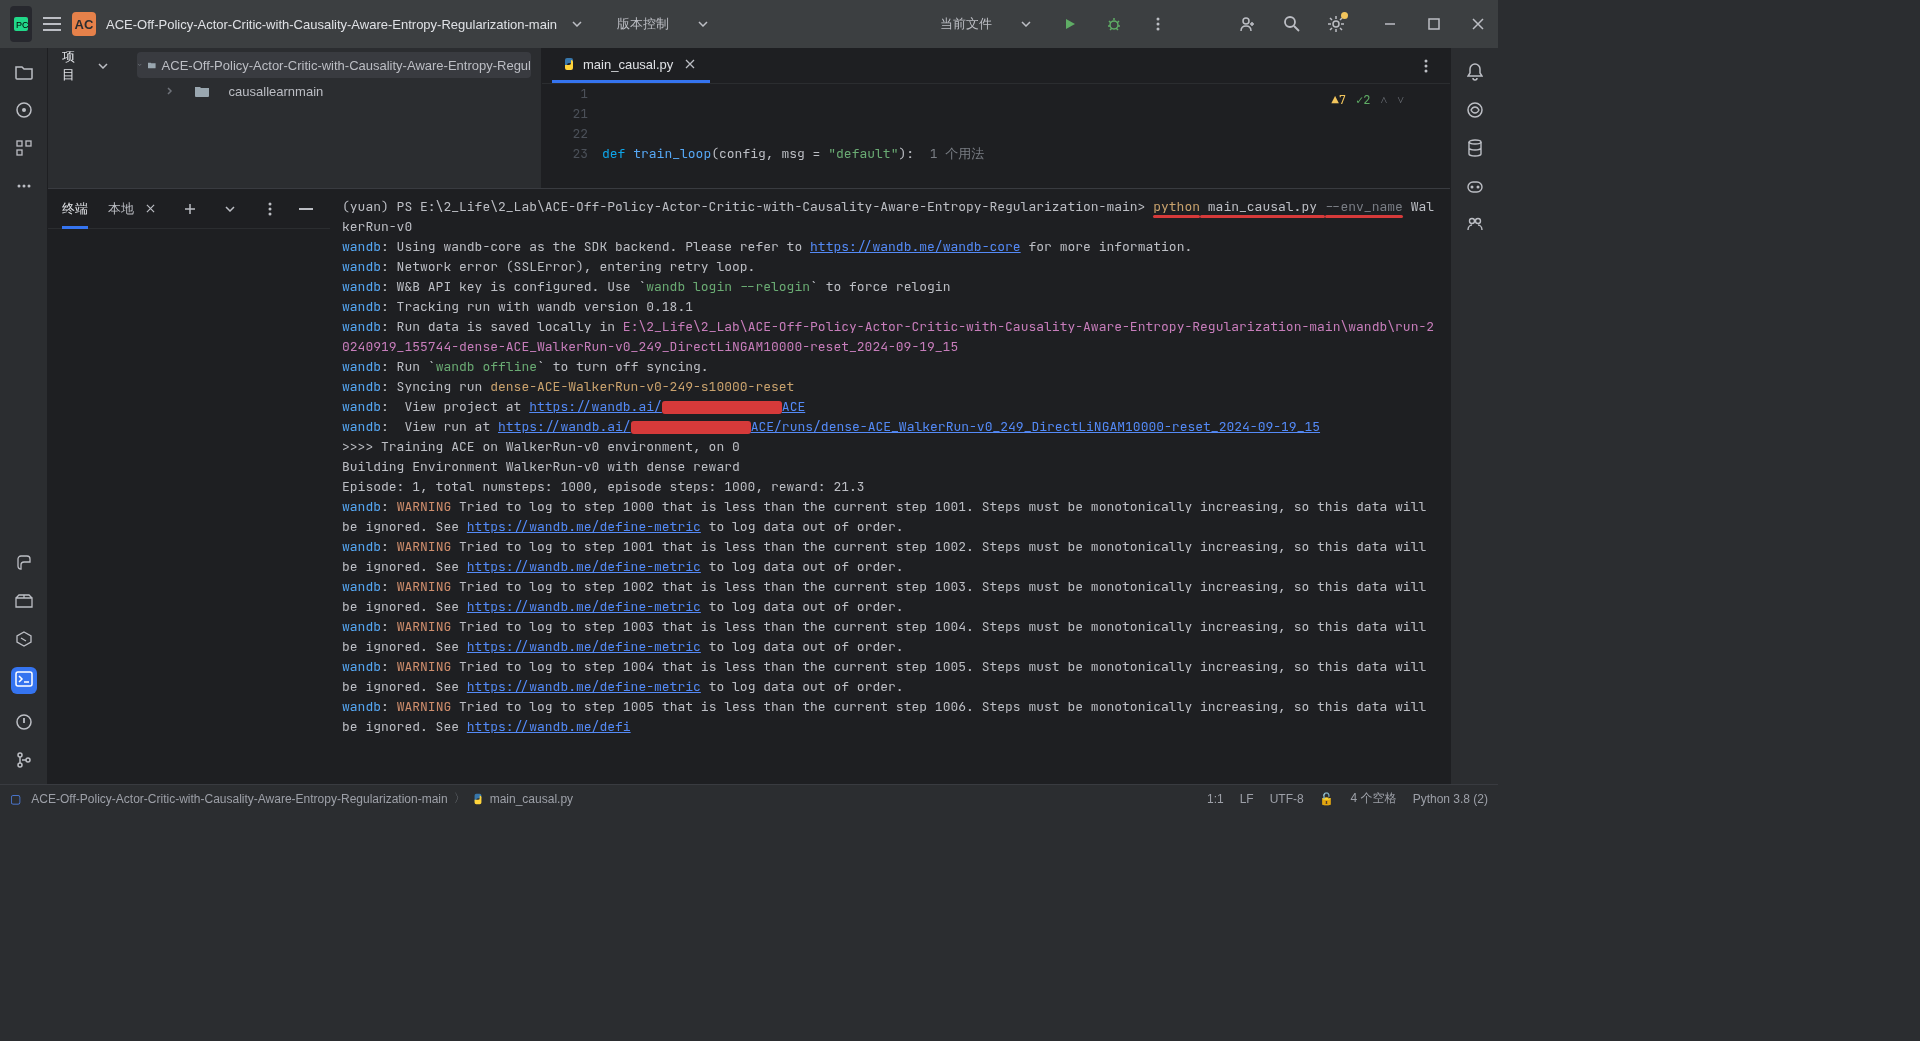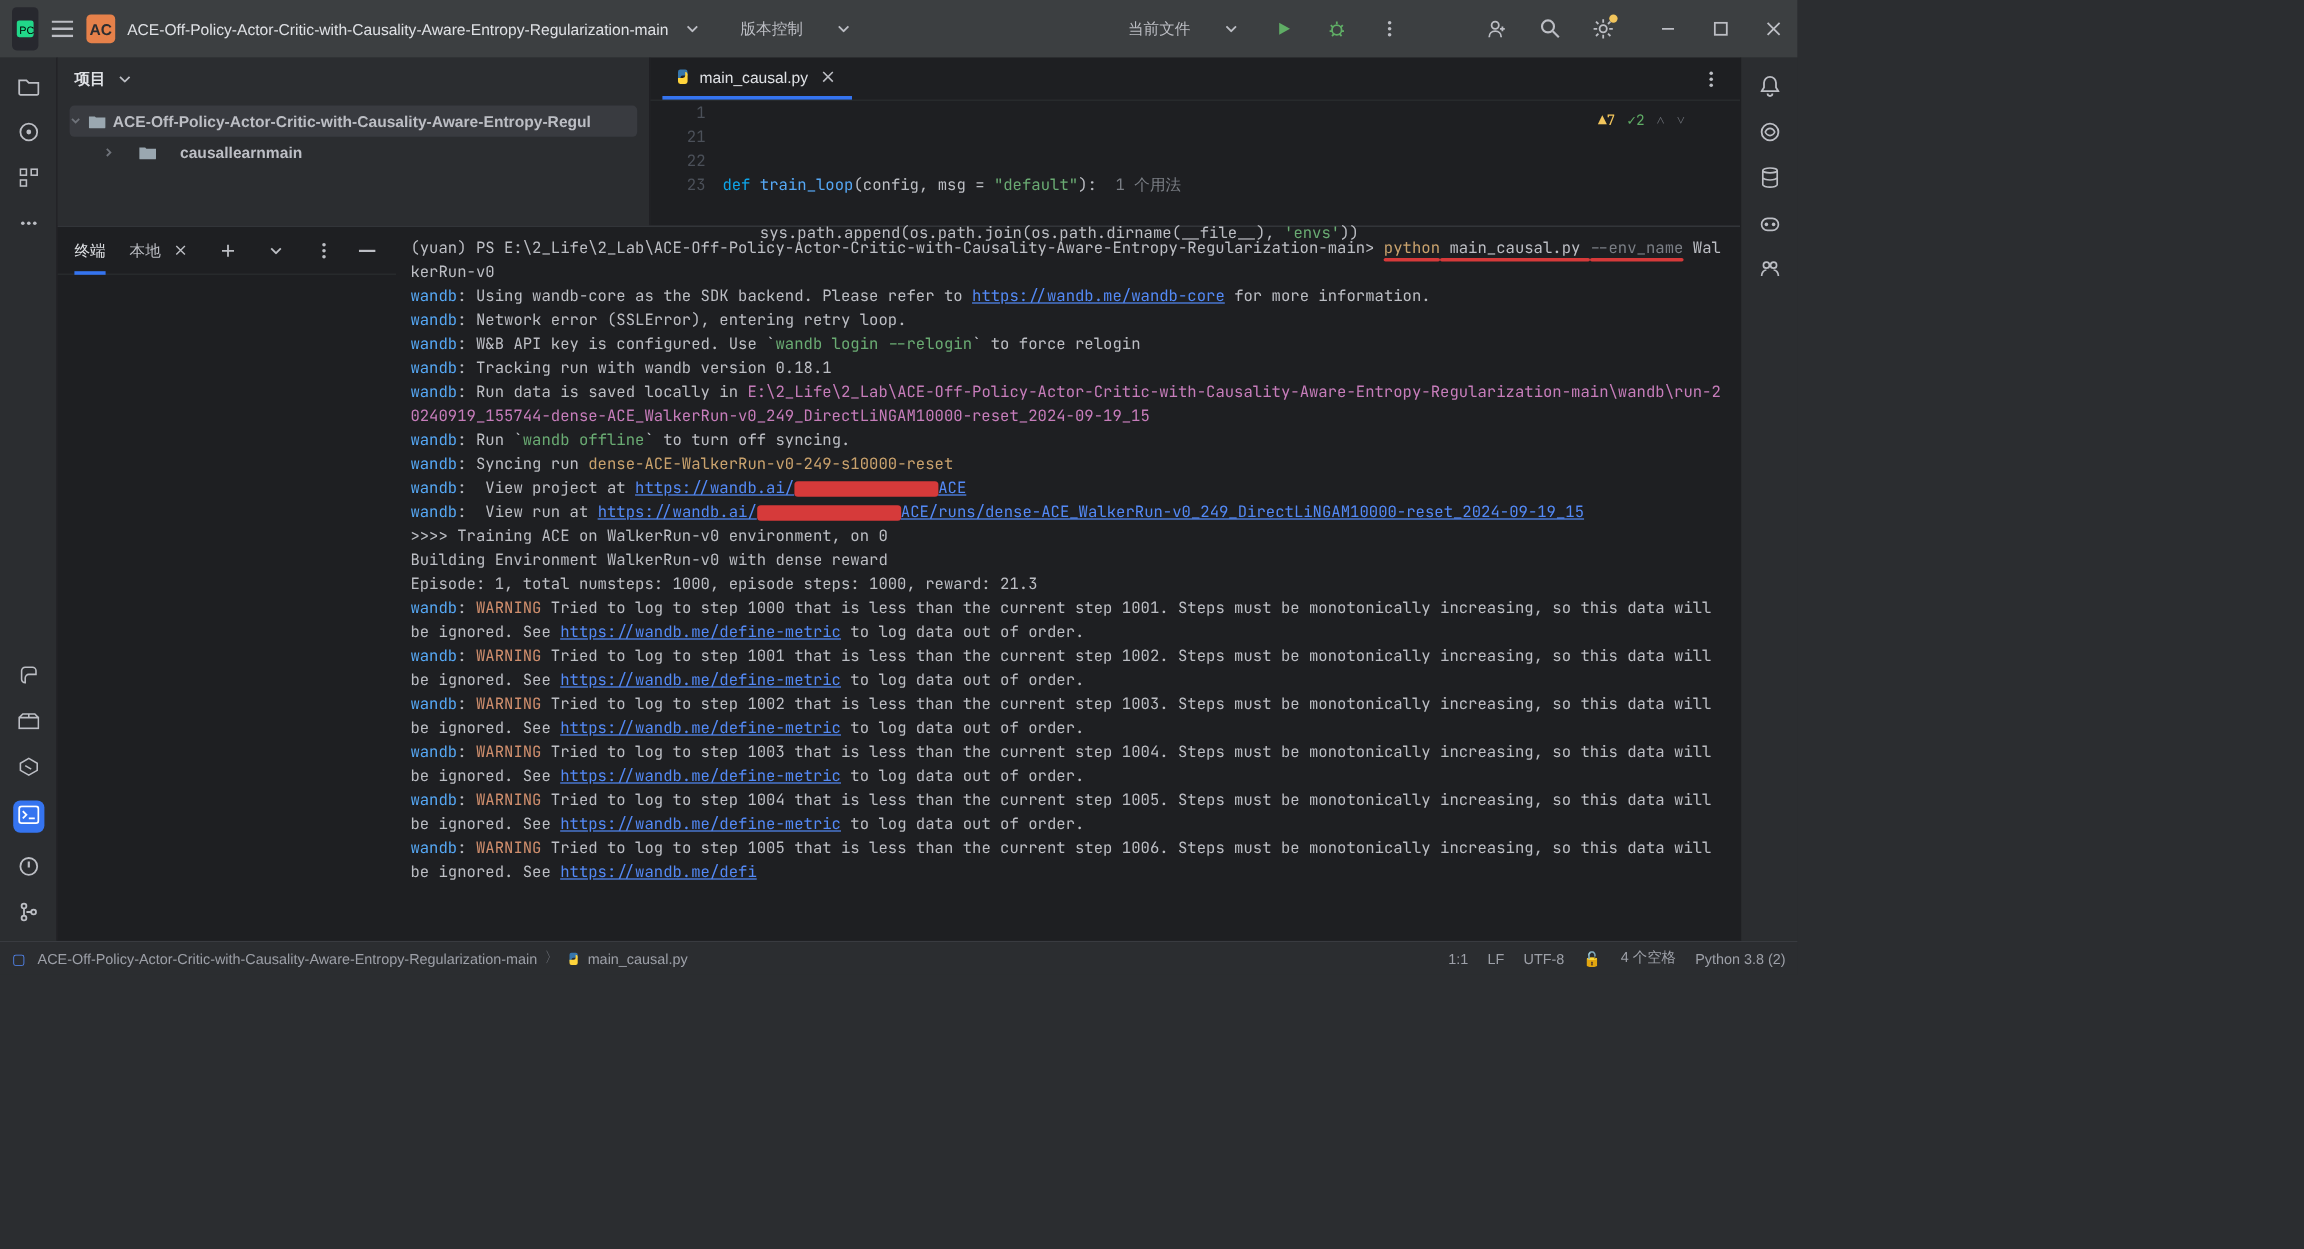--- a/index.html
+++ b/index.html
@@ -41,21 +41,21 @@
 }
 .right-rail { border-right:none; border-left:1px solid #1e1f22; }
 .left-rail .bottom { margin-top:auto; display:flex; flex-direction:column; align-items:center; gap:18px; padding-bottom:14px; }
 .main-layout { display:flex; height:calc(100% - 48px - 28px); }
 .center-col { flex:1; display:flex; flex-direction:column; min-width:0; }
 .upper-row { display:flex; height:140px; }
 .project-panel {
   width: 494px;
   background:#2b2d30;
   border-right:1px solid #1e1f22;
-  display:flex; flex-direction:column;font-weight:bold;
+  display:flex; flex-direction:row;
 }
 .project-panel-header {
   height:36px; display:flex; align-items:center; padding:0 14px; gap:6px;
   font-size:13px; color:#dfe1e5;
 }
 .tree { padding: 4px 10px; font-size:13px; overflow:hidden; }
 .tree-row { display:flex; align-items:center; height:26px; gap:6px; white-space:nowrap; overflow:hidden; text-overflow:ellipsis; }
 .tree-row.root { background:#393b40; border-radius:4px; }
 .indent1 { padding-left:28px;gap:20px; }
 .folder-svg { color:#9aa7b0; }
@@ -320,21 +320,20 @@
         <div class="code-area">
           <div class="gutter">
               <div>1</div>
               <div>21</div>
               <div>22</div>
               <div>23</div>
             </div>
           <div class="code-content">
 <div> </div>
 <div><span class="kw">def </span><span class="fn">train_loop</span><span>(config, msg = </span><span class="str">"default"</span><span>):</span><span class="cm">  1 个用法</span></div>
-<div><span>    sys.path.append(os.path.join(os.path.dirname(__file__), </span><span class="str">'envs'</span><span>))</span></div>
           </div>
           <div class="ann-row">
             <span class="warn-badge">▲<span>7</span></span>
             <span class="ok-badge">✓<span>2</span></span>
             <span class="chevron-icon">˄</span>
             <span class="chevron-icon">˅</span>
           </div>
         </div>
       </div>
     </div>

